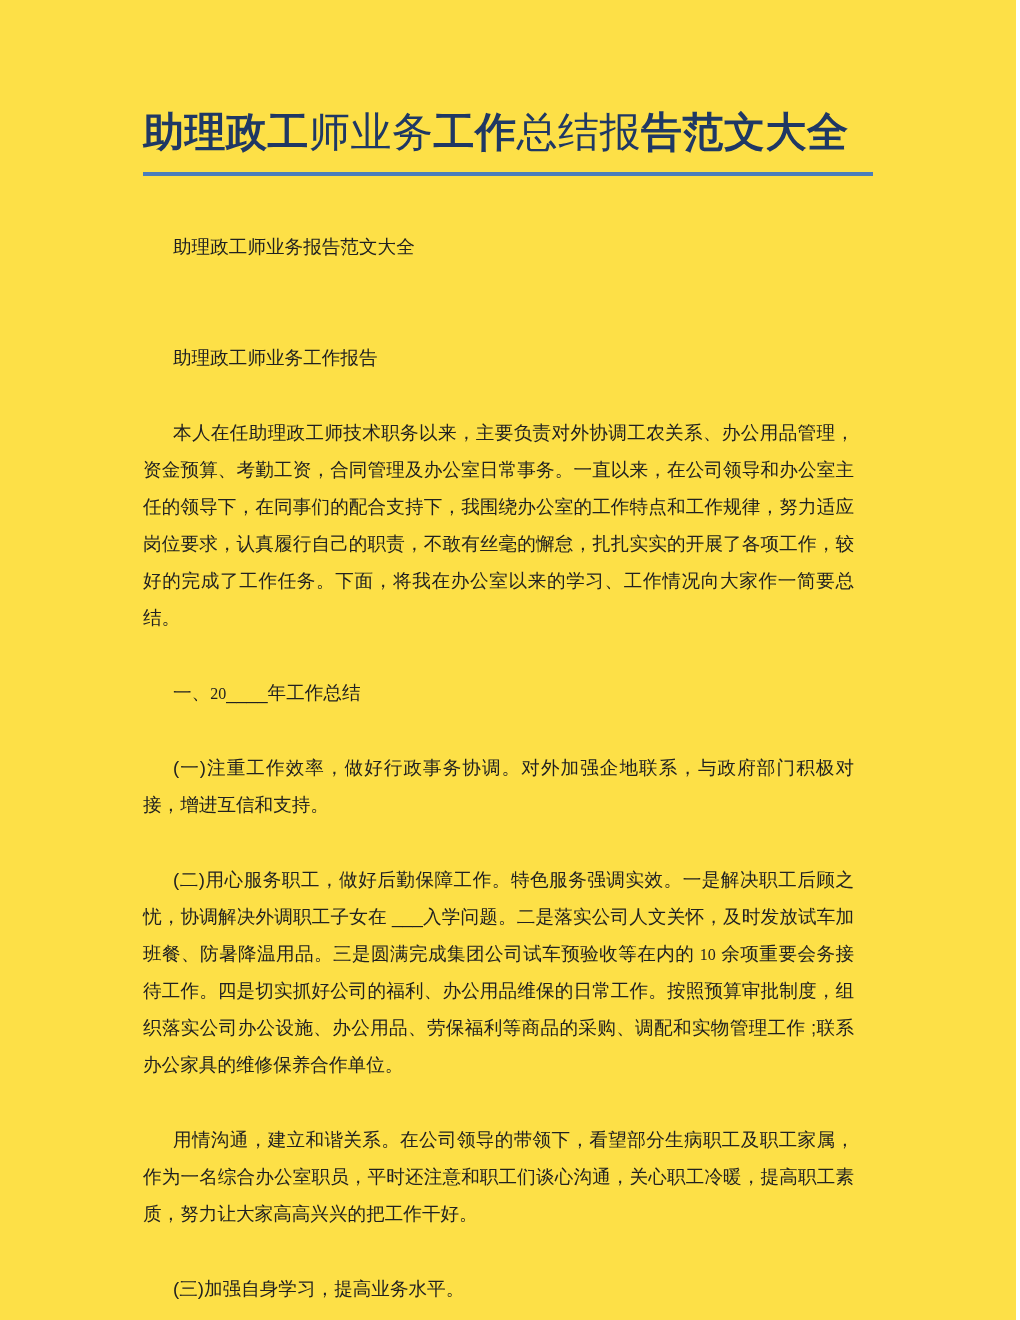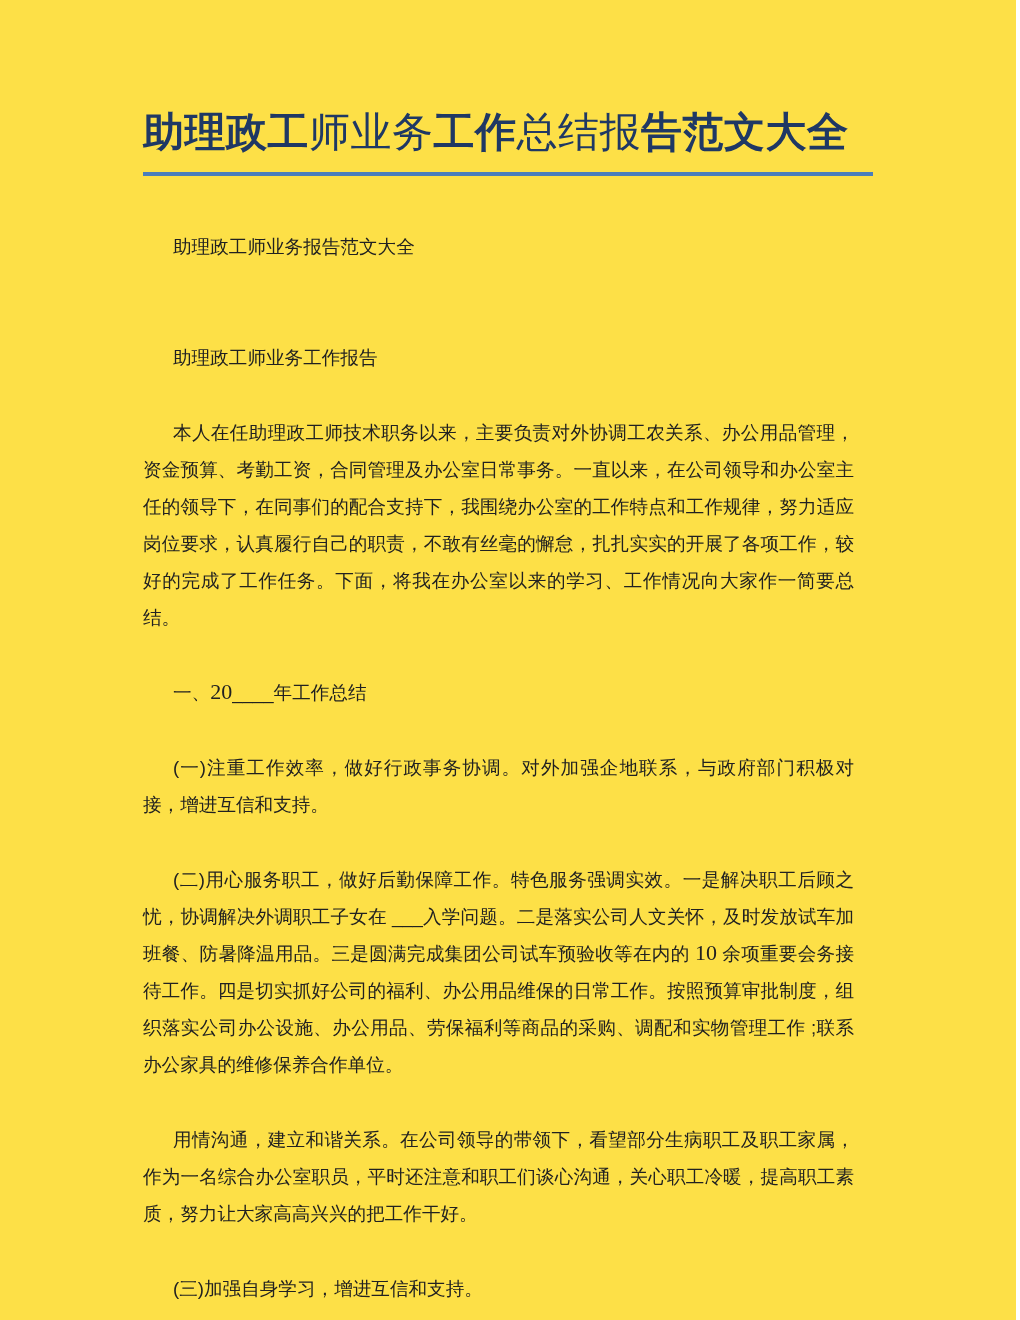--- a/index.html
+++ b/index.html
@@ -43,33 +43,33 @@
     line-height: 37px;
     text-align: justify;
     text-indent: 30px;
     font-weight: 300;
     color: #212121;
     margin-top: 38px;
   }
   
   .r-b   { font-weight: 700; }                                    
   .r-s   { font-family: "Liberation Serif", serif; font-weight: 400; } 
-  .r-num { font-family: "Liberation Serif", serif; font-size: 22px; line-height: 1; }
+  .r-num { font-family: "Liberation Serif", serif; font-size: 16px; line-height: 1; }
 </style>
 </head>
 <body>
 
 <div class="page">
   <div class="content">
     <h1 class="doc-title" style="color: rgb(31, 56, 100);"><span class="r-b">助理政工</span><span class="r-s">师业务</span><span class="r-b">工作</span><span class="r-s">总结报</span><span class="r-b">告范文大全</span></h1>
     <div class="title-rule" style="background: rgb(74, 126, 187);"></div>
     <div class="doc-body" style="color: rgb(33, 33, 33);">
         <p class="para"><span>助理政工师业务报告范文大全</span></p>
         <p class="para" style="margin-top: 74px; font-family: Liberation Serif, serif;"><span>助理政工师业务工作报告</span></p>
         <p class="para"><span>本人在任助理政工师技术职务以来，主要负责对外协调工农关系、办公用品管理，资金预算、考勤工资，合同管理及办公室日常事务。一直以来，在公司领导和办公室主任的领导下，在同事们的配合支持下，我围绕办公室的工作特点和工作规律，努力适应岗位要求，认真履行自己的职责，不敢有丝毫的懈怠，扎扎实实的开展了各项工作，较好的完成了工作任务。下面，将我在办公室以来的学习、工作情况向大家作一简要总结。</span></p>
         <p class="para"><span>一、</span><span class="r-num">20</span><span>____</span><span>年工作总结</span></p>
         <p class="para"><span>(一)注重工作效率，做好行政事务协调。对外加强企地联系，与政府部门积极对接，增进互信和支持。</span></p>
         <p class="para"><span>(二)用心服务职工，做好后勤保障工作。特色服务强调实效。一是解决职工后顾之忧，协调解决外调职工子女在 ___入学问题。二是落实公司人文关怀，及时发放试车加班餐、防暑降温用品。三是圆满完成集团公司试车预验收等在内的 </span><span class="r-num">10</span><span> 余项重要会务接待工作。四是切实抓好公司的福利、办公用品维保的日常工作。按照预算审批制度，组织落实公司办公设施、办公用品、劳保福利等商品的采购、调配和实物管理工作 ;联系办公家具的维修保养合作单位。</span></p>
         <p class="para"><span>用情沟通，建立和谐关系。在公司领导的带领下，看望部分生病职工及职工家属，作为一名综合办公室职员，平时还注意和职工们谈心沟通，关心职工冷暖，提高职工素质，努力让大家高高兴兴的把工作干好。</span></p>
-        <p class="para"><span>(三)加强自身学习，增进互信和支持。</span></p>
+        <p class="para"><span>(三)加强自身学习，提高业务水平。</span></p>
       </div>
   </div>
 </div>
 
 </body></html>

